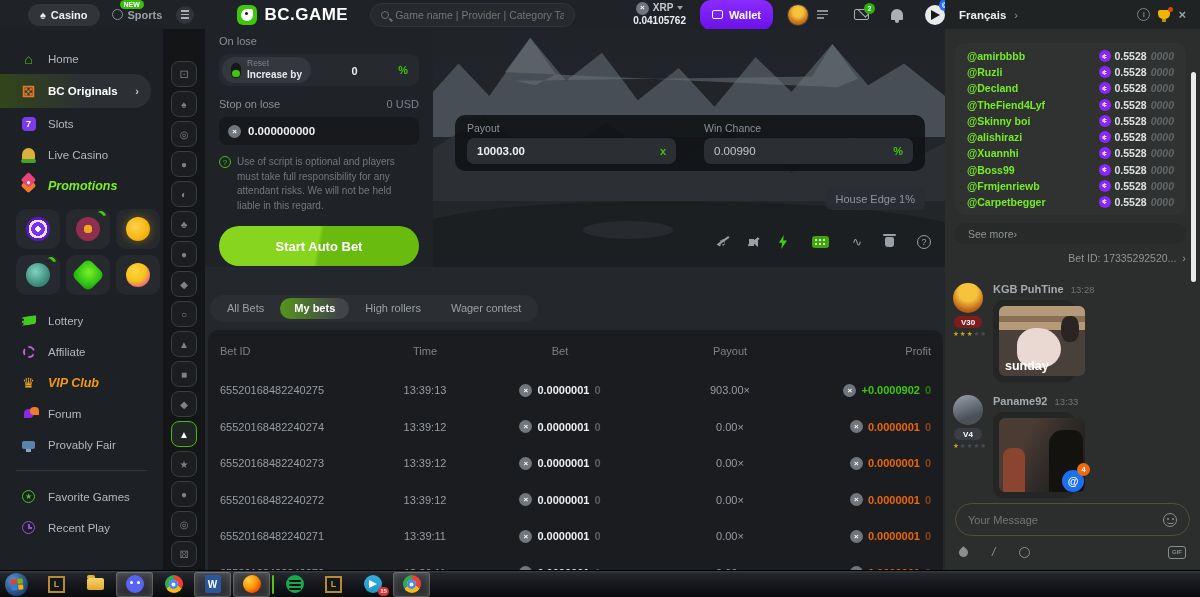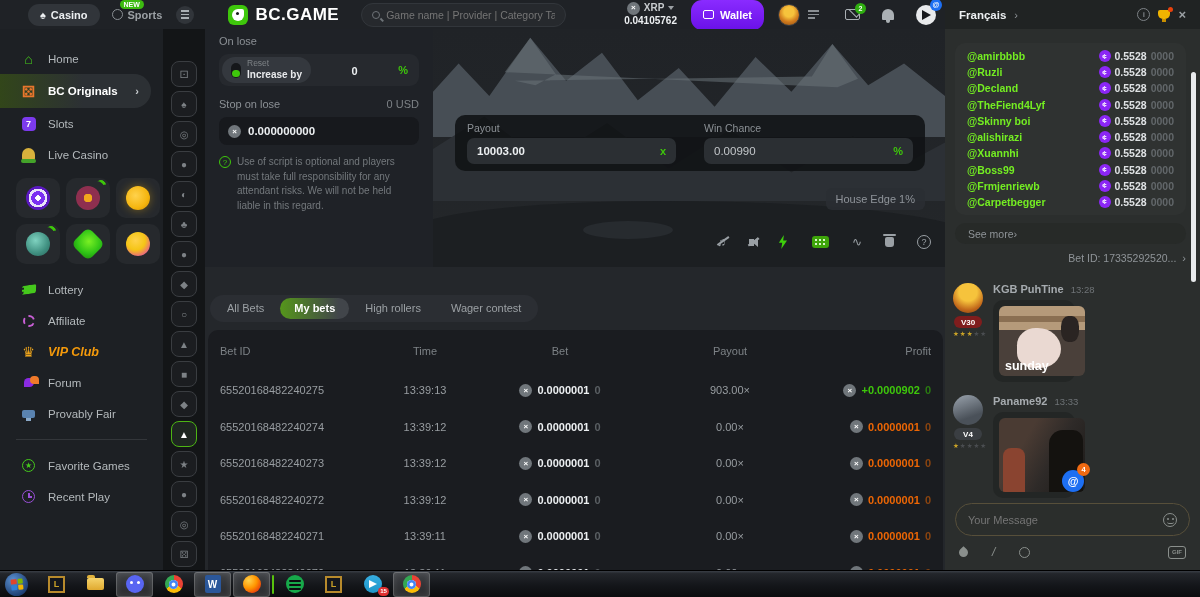--- a/index.html
+++ b/index.html
@@ -14,21 +14,21 @@
     display:flex; align-items:center; gap:5px; padding:0 12px; color:#eceff1; font-size:11px; font-weight:bold; }
   .spade { font-size:11px; color:#eceff1; }
   .sports { margin-left:12px; display:flex; align-items:center; gap:5px; color:#9ba0a4;
     font-size:11px; font-weight:bold; position:relative; }
   .ball { width:11px; height:11px; border-radius:50%; border:1.5px solid #8a8f93; }
   .newbadge { position:absolute; top:-9px; left:8px; background:#3dbb10; color:#fff;
     font-size:7px; font-weight:bold; padding:1px 4px; border-radius:6px; }
   .btn-menu { width:18px; height:18px; margin-left:14px; border-radius:50%; background:#31353a;
     display:flex; flex-direction:column; justify-content:center; align-items:center; gap:2px; }
   .btn-menu i { display:block; width:8px; height:1.5px; background:#aab0b4; }
-  .logo { margin-left:34px; display:flex; align-items:center; gap:7px; }
+  .logo { margin-left:43px; display:flex; align-items:center; gap:7px; }
   .logomark { width:20px; height:20px; border-radius:6px; background:#3ec70b; position:relative; overflow:hidden; }
   .logomark::before { content:""; position:absolute; left:4px; top:4px; width:12px; height:12px;
     background:#fff; border-radius:50% 2px 50% 50%; }
   .logomark::after { content:""; position:absolute; left:8px; top:7px; width:3px; height:3px;
     background:#17191c; border-radius:50%; }
   .logotext { color:#fff; font-size:17px; font-weight:bold; letter-spacing:.5px; }
   .search { margin-left:22px; width:205px; height:24px; border-radius:12px; background:#26292d;
     border:1px solid #32363b; display:flex; align-items:center; padding:0 10px; gap:6px; }
   .mag { width:8px; height:8px; border:1.5px solid #6e7378; border-radius:50%; position:relative; flex:none; }
   .mag::after { content:""; position:absolute; left:7px; top:7px; width:4px; height:1.5px;
@@ -237,21 +237,21 @@
   
   #chat { position:absolute; left:945px; top:29px; width:255px; height:541px; background:#2b2e2d; }
   #userpanel { position:absolute; left:10px; right:14px; top:14px; height:172px; background:#2f3231;
     border-radius:10px; padding:5px 12px; display:flex; flex-direction:column; justify-content:space-between; }
   .urow { display:flex; align-items:center; height:16px; }
   .uname { color:#74ee22; font-size:10.5px; font-weight:bold; }
   .uamt { margin-left:auto; display:flex; align-items:center; gap:4px; }
   .pcoin { width:12px; height:12px; border-radius:50%; background:#8b26f5; color:#fff; font-size:8px;
     font-weight:bold; display:inline-flex; align-items:center; justify-content:center; }
   .uval { color:#dfe2e4; font-size:10.5px; font-weight:bold; }
-  .uvdim { color:#62676a; font-size:10.5px; font-weight:bold; }
+  .uvdim { color:#62676a; font-size:10.5px; font-weight:bold;font-style:italic; }
   #seemore { position:absolute; left:10px; right:14px; top:194px; height:21px; background:#272a28;
     border-radius:11px; display:flex; align-items:center; padding-left:13px;
     color:#8f9498; font-size:10.5px; }
   #betidrow { position:absolute; right:14px; top:223px; display:flex; align-items:center; gap:6px;
     color:#8f9498; font-size:10.5px; }
   .msg { position:absolute; left:8px; right:8px; }
   .msg .mav { position:absolute; left:0; top:0; width:30px; height:30px; border-radius:50%; }
   .mav1 { background:radial-gradient(circle at 50% 30%,#f6c33c 0 35%,#c0661a 70%,#7a3e0e); }
   .mav2 { background:linear-gradient(160deg,#9aa3ad,#4a5159 70%); }
   .vbadge { position:absolute; left:1px; top:33px; width:28px; height:12px; border-radius:6px; color:#fff;
@@ -432,20 +432,26 @@
           <span class="ic-slots">7</span>
         </span>
       <span class="lbl">Slots</span>
     </div>
     <div class="sitem">
       <span class="sico">
           <span class="ic-live"></span>
         </span>
       <span class="lbl">Live Casino</span>
     </div>
+    <div class="sitem promo-label">
+      <span class="sico">
+          <span class="ic-tag"></span>
+        </span>
+      <span class="lbl">Promotions</span>
+    </div>
     <div class="promogrid">
       <div class="ptile pt1"></div>
       <div class="ptile pt2">
           <span class="crescent"></span>
         </div>
       <div class="ptile pt3"></div>
       <div class="ptile pt4">
           <span class="crescent"></span>
         </div>
       <div class="ptile pt5"></div>
@@ -536,20 +542,21 @@
         <span class="ab-usd">0 USD</span>
       </div>
       <div class="ab-input">
         <span class="coin">×</span>
         <input value="0.000000000" style="">
       </div>
       <div class="ab-note">
         <span class="qicon">?</span>
         <p>Use of script is optional and players must take full responsibility for any attendant risks. We will not be held liable in this regard.</p>
       </div>
+      <button class="ab-start">Start Auto Bet</button>
     </div>
 
     <div id="gameart">
       <div class="ridge1"></div>
       <div class="ridge1b"></div>
       <div class="ridge2"></div>
       <div class="ground"></div>
       <div class="rock"></div>
 
       <div id="betpanel">

